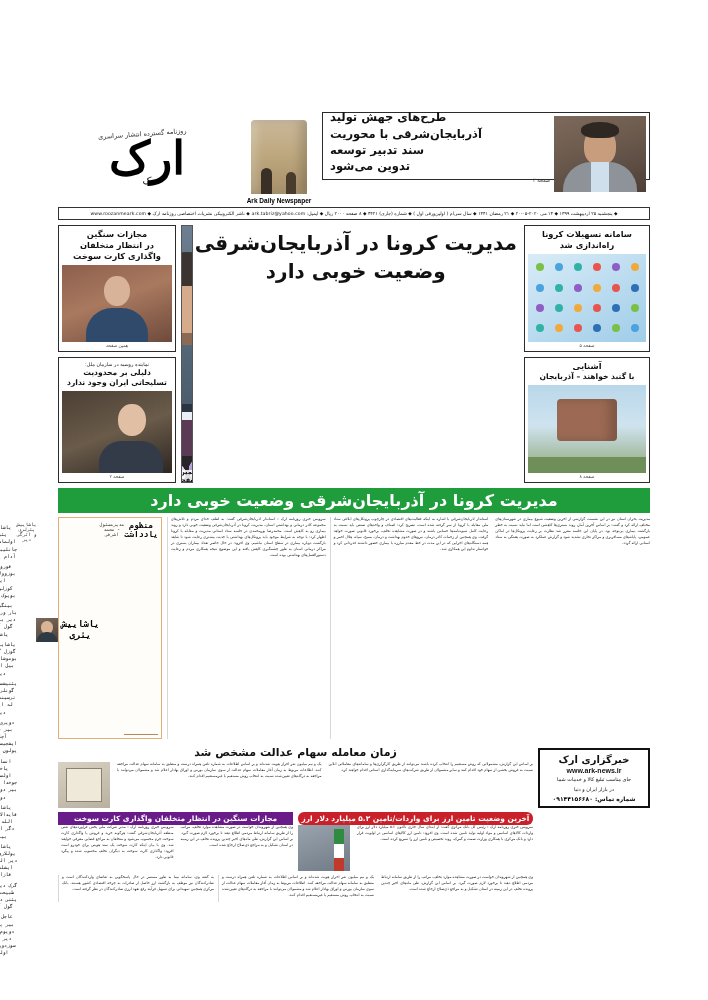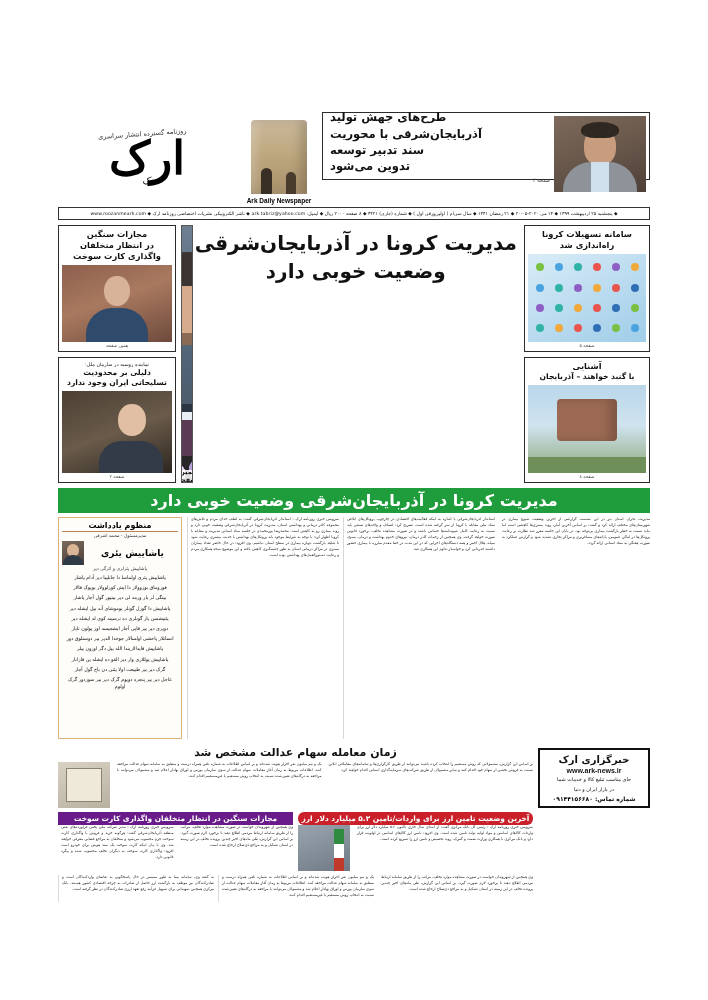--- a/index.html
+++ b/index.html
@@ -205,23 +205,24 @@
     text-align:center; padding:3px 0;
     margin-top:5px;
   }
 
   
   .midgrid {
     display:flex; flex-direction:row-reverse;
     gap:5px; margin-top:4px; height:222px;
   }
   .poemcol {
-    width: 124px; border:1px solid #e0b07a;
-    padding:3px; display:flex; flex-direction:column;
+    width: 104px; border:1px solid #e0b07a;
+    padding:3px; display:flex; 
     background:#fffdfa;
+    font-family:Liberation Mono, monospace;
   }
   .poem-head {
     text-align:center; font-size:8px; font-weight:700;
     border-bottom:1px solid #b9855a; padding-bottom:1px;
   }
   .poem-sub { font-size:4.6px; text-align:center; color:#333; margin-top:1px; }
   .poem-author {
     display:flex; flex-direction:row-reverse; align-items:center;
     gap:3px; margin-top:3px;
   }

